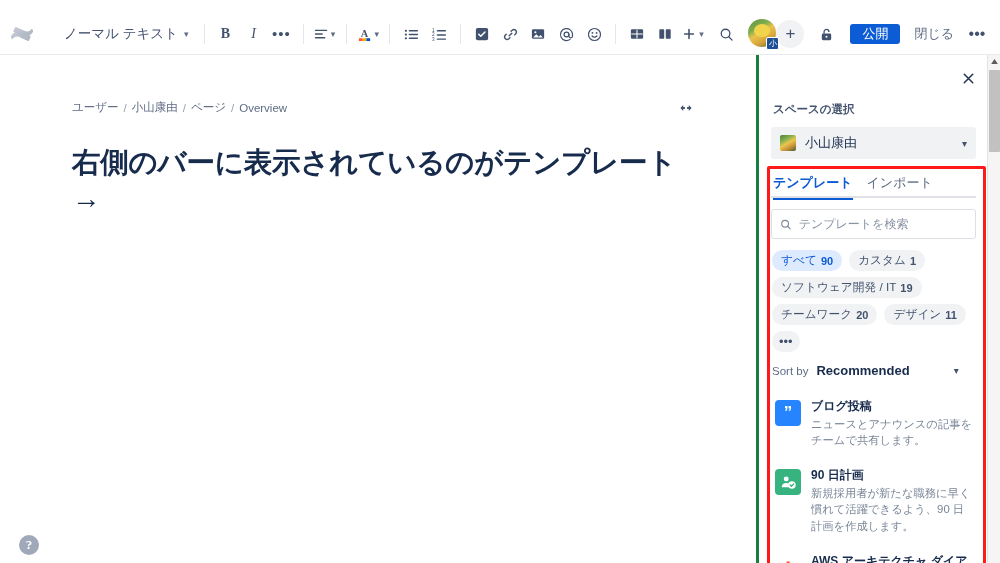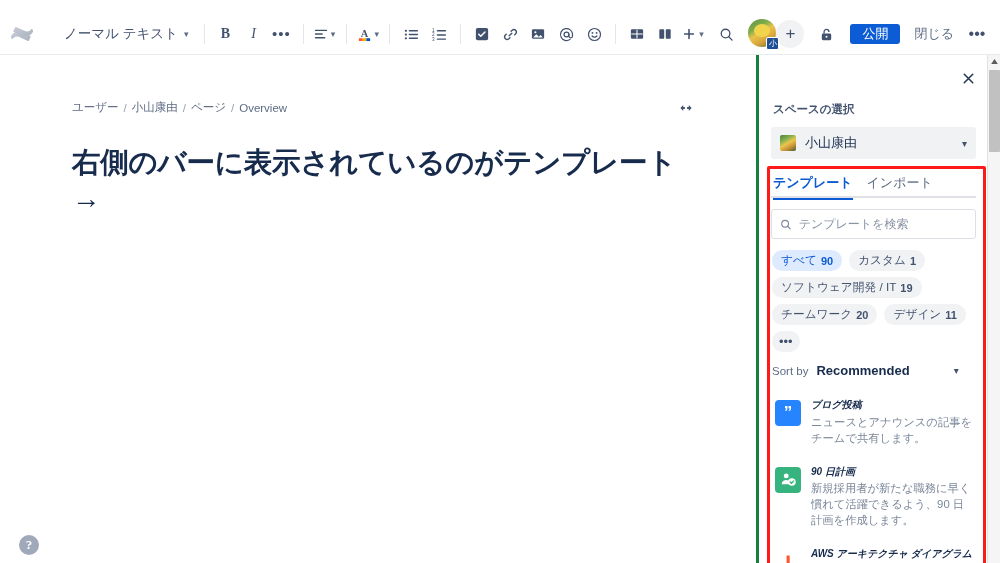--- a/index.html
+++ b/index.html
@@ -230,21 +230,21 @@
     display: flex; gap: 10px; padding: 5px 2px 5px 4px;
     cursor: pointer; border-radius: 3px; margin-bottom: 9px;
   }
   .tpl-icon {
     width: 26px; height: 26px; border-radius: 4px; flex: none;
     display: flex; align-items: center; justify-content: center;
     color: #fff; font-size: 15px; font-weight: 700; margin-top: 2px;
   }
   .tpl-text { min-width: 0; }
   .tpl-name {
-    font-size: 10px; color: #172b4d; font-weight: 600; line-height: 1.35; font-style: italic;
+    font-size: 12px; color: #172b4d; font-weight: 600; line-height: 1.35;
   }
   .tpl-desc {
     font-size: 11.3px; color: #7a8699; line-height: 1.42; margin-top: 2px;
   }
 
   
   .scrollbar {
     position: absolute; right: 0; top: 41px;
     width: 13px; height: 522px;
     background: #f5f5f5; border-left: 1px solid #e3e3e3;

